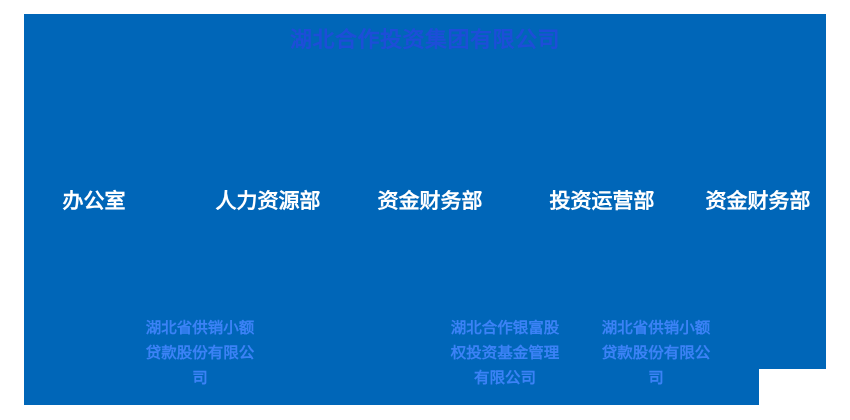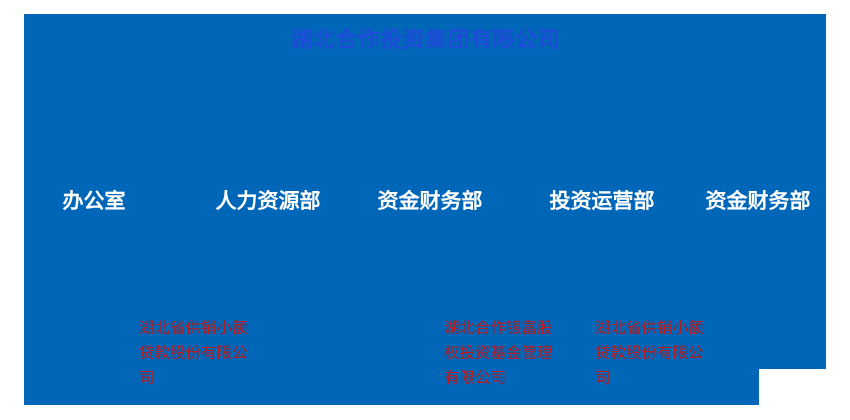--- a/index.html
+++ b/index.html
@@ -82,23 +82,24 @@
     left: 24px;
     top: 316px;
     width: 802px;
     height: 80px;
   }
   .subsidiary-node {
     position: absolute;
     top: 0;
     transform: translateX(-50%);
     width: 122px;
-    color: #b91c1c;
+    text-align: center;
+    color: #3b82f6;
     font-size: 15.5px;
-    font-weight: normal;
+    font-weight: bold;
     line-height: 25px;
     word-break: break-all;
   }
 </style>
 </head>
 <body>
 
 <div id="org-canvas">
 
   <div id="org-panel">

